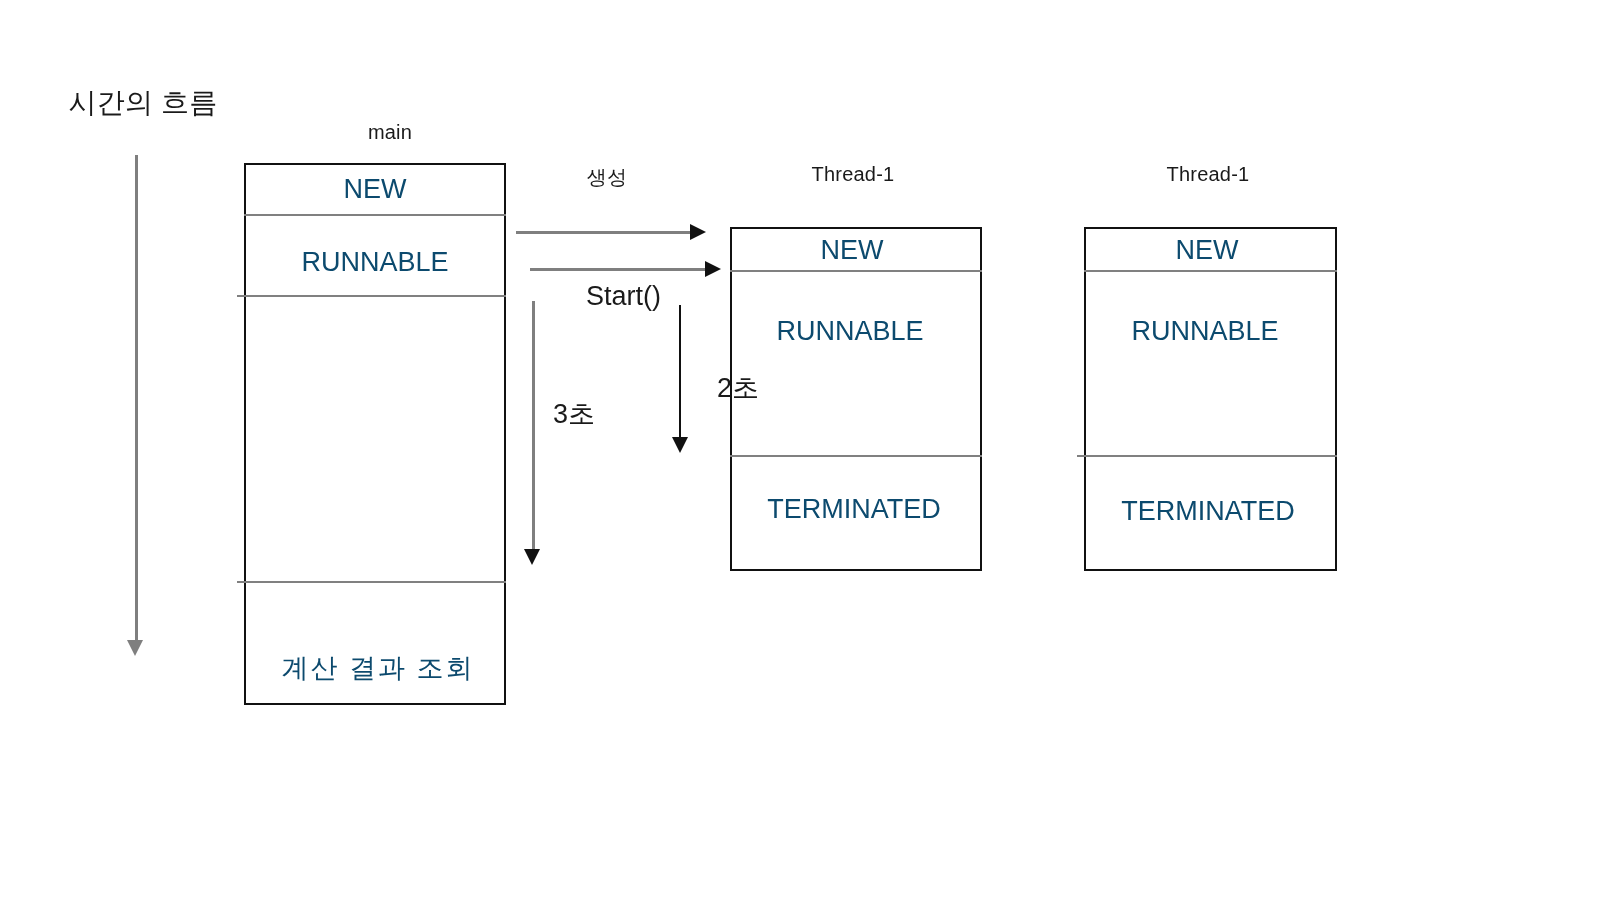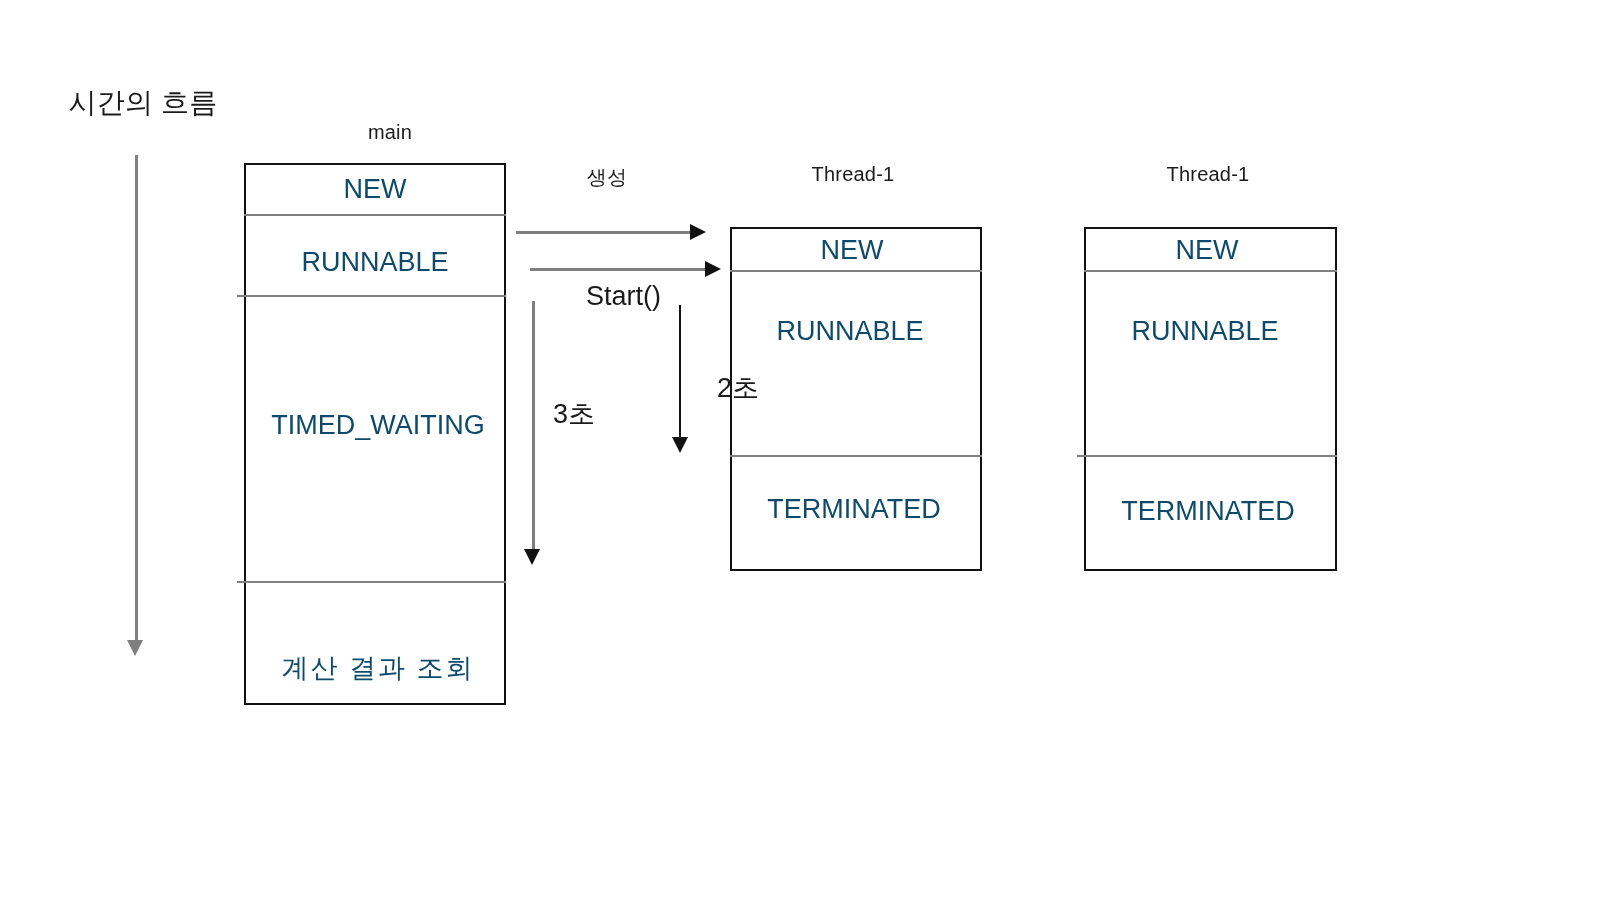--- a/index.html
+++ b/index.html
@@ -108,21 +108,20 @@
 
   <div class="lifebox" style="left:244px; top:163px; width:262px; height:542px;">
   </div>
 
   <div class="divider" style="left:244px; top:214px; width:262px;"></div>
   <div class="divider" style="left:237px; top:295px; width:269px;"></div>
   <div class="divider" style="left:237px; top:581px; width:269px;"></div>
 
   <div class="state-label" style="left:375px; top:189px;">NEW</div>
   <div class="state-label" style="left:375px; top:262px;">RUNNABLE</div>
-  <div class="state-label" style="left:378px; top:425px;">TIMED_WAITING</div>
   <div class="state-label korean" style="left:378px; top:626px;">계산 결과 조회</div>
 
   <div class="center-txt col-title" style="left:853px; top:174px;text-align:center;">Thread-1</div>
 
   <div class="lifebox" style="left:730px; top:227px; width:252px; height:344px;">
   </div>
 
   <div class="divider" style="left:730px; top:270px; width:252px;"></div>
   <div class="divider" style="left:730px; top:455px; width:252px;"></div>
 

